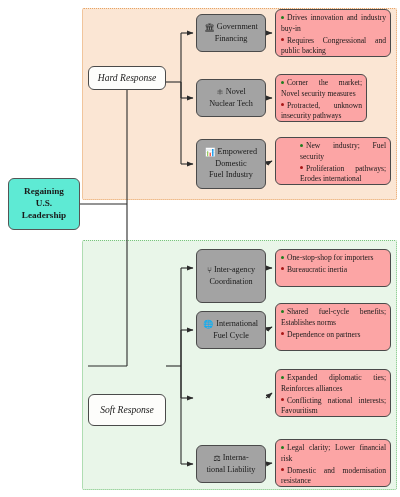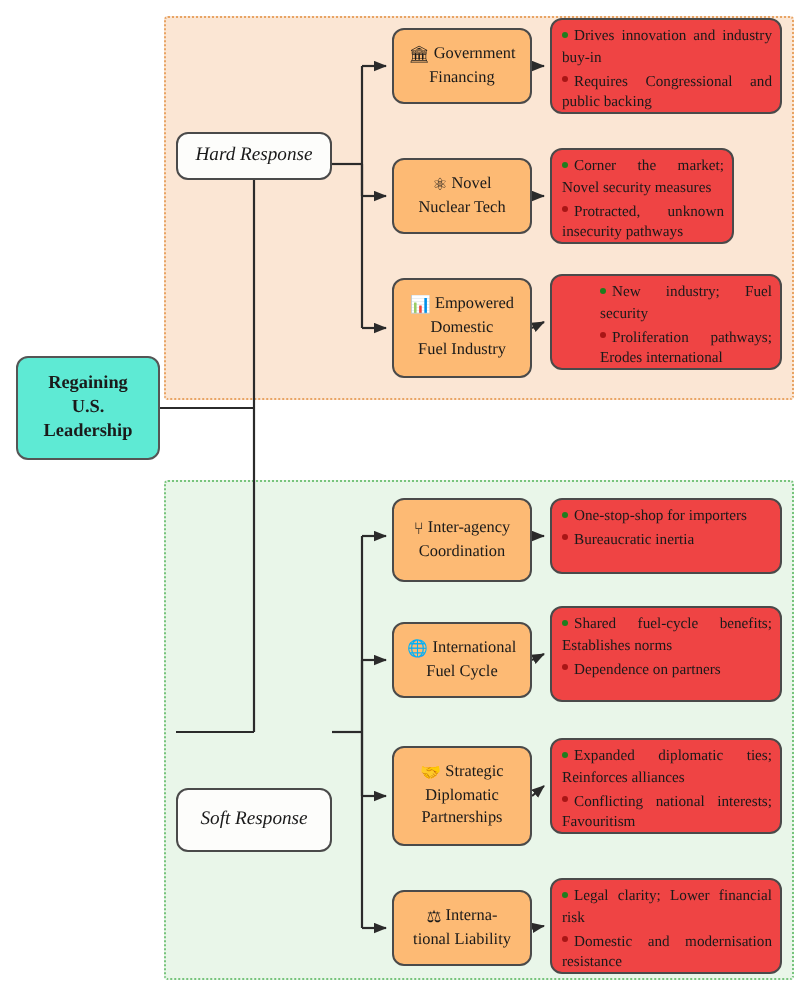--- a/index.html
+++ b/index.html
@@ -71,42 +71,42 @@
     font-size: 9.6px;
     background: #fdfdfb;
   }
   #node-hard { left: 88px; top: 66px; width: 78px; height: 24px; }
   #node-soft { left: 88px; top: 350px; width: 78px; height: 32px; margin-top: 44px; }
 
   .topic {
     font-size: 8.2px;
     padding: 3px 4px;
     border-color: #4a4a4a;
-    background: #fdba74;
+    background: #a3a3a3;
   }
   .topic .ic {
     font-size: 8.4px;
     margin-right: 2px;
     vertical-align: -1px;
   }
 
   #topic-gov  { left: 196px; top: 14px;  width: 70px; height: 38px; }
   #topic-nuc  { left: 196px; top: 79px;  width: 70px; height: 38px; }
   #topic-fuel { left: 196px; top: 139px; width: 70px; height: 50px; }
 
-  #topic-inter { left: 196px; top: 249px; width: 70px; height: 42px; justify-content: center; }
+  #topic-inter { left: 196px; top: 249px; width: 70px; height: 54px; justify-content: center; }
   #topic-ifc   { left: 196px; top: 311px; width: 70px; height: 38px; }
   #topic-sdp   { left: 196px; top: 373px; width: 70px; height: 50px; }
   #topic-lia   { left: 196px; top: 445px; width: 70px; height: 38px; }
 
   
   .outcome {
     position: absolute;
     box-sizing: border-box;
-    background: #ef4444;
+    background: #fca5a5;
     border: 1px solid #4a4a4a;
     border-radius: 6px;
     padding: 3px 4px 3px 5px;
     font-size: 7.6px;
     line-height: 1.42;
     color: #1a1a1a;
     z-index: 3;
   }
   .outcome .row {
     display: block;
@@ -225,25 +225,20 @@
   </div>
 
   <div class="node topic" id="topic-inter">
     <span class="ln"><span class="ic">⑂</span><span>Inter-agency</span></span>
     <span class="ln">Coordination</span>
   </div>
   <div class="node topic" id="topic-ifc">
     <span class="ln"><span class="ic">🌐</span><span>International</span></span>
     <span class="ln">Fuel Cycle</span>
   </div>
-  <div class="node topic" id="topic-sdp">
-    <span class="ln"><span class="ic">🤝</span><span>Strategic</span></span>
-    <span class="ln">Diplomatic</span>
-    <span class="ln">Partnerships</span>
-  </div>
   <div class="node topic" id="topic-lia">
     <span class="ln"><span class="ic">⚖</span><span>Interna-</span></span>
     <span class="ln">tional Liability</span>
   </div>
 
   <div class="outcome" id="out-inter">
     <span class="row"><span class="dot pro"></span><span>One-stop-shop for importers</span></span>
     <span class="row"><span class="dot con"></span><span>Bureaucratic inertia</span></span>
   </div>
   <div class="outcome" id="out-ifc">

